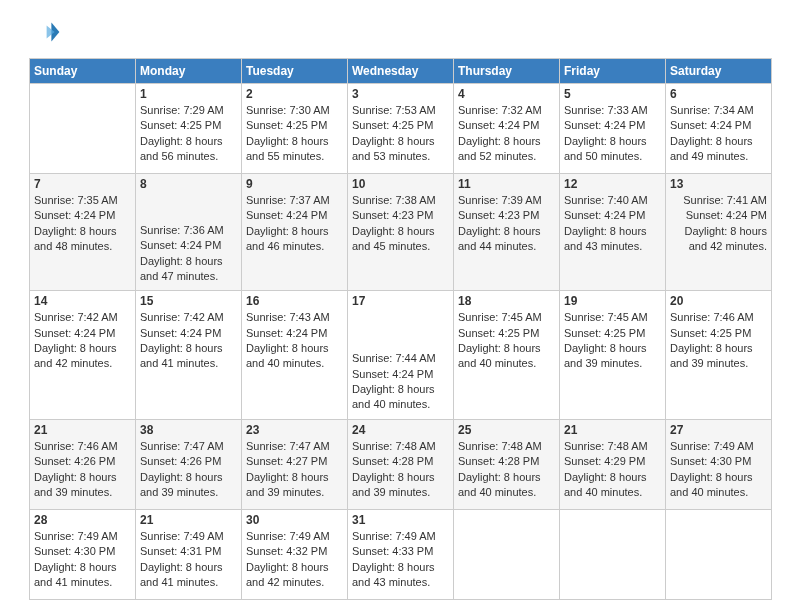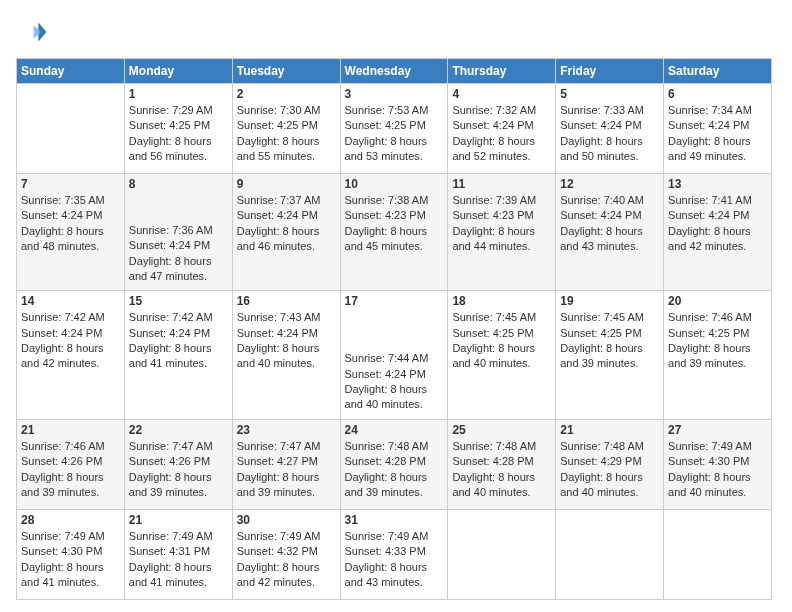--- a/index.html
+++ b/index.html
@@ -6,21 +6,21 @@
     body {
       font-family: Arial, sans-serif;
       background: #fff;
       width: 792px;
       height: 612px;
       overflow: hidden;
     }
     .page {
       width: 792px;
       height: 612px;
-      padding: 16px 20px 12px 16px;
+      padding: 16px 20px 12px 29px;
       display: flex;
       flex-direction: column;
     }
     .header {
       display: flex;
       justify-content: space-between;
       align-items: flex-start;
       margin-bottom: 10px;
     }
     .logo {
@@ -218,21 +218,21 @@
           </td>
           <td>
             <span class="day-num">12</span>
             <div class="day-info" style="white-space: pre-line;">Sunrise: 7:40 AM
 Sunset: 4:24 PM
 Daylight: 8 hours
 and 43 minutes.</div>
           </td>
           <td>
             <span class="day-num">13</span>
-            <div class="day-info" style="white-space: pre-line;">Sunrise: 7:41 AM
+            <div class="day-info" style="white-space: pre-line; text-align: right;">Sunrise: 7:41 AM
 Sunset: 4:24 PM
 Daylight: 8 hours
 and 42 minutes.</div>
           </td>
         </tr>
         <tr>
           <td>
             <span class="day-num">14</span>
             <div class="day-info" style="white-space: pre-line;">Sunrise: 7:42 AM
 Sunset: 4:24 PM
@@ -284,21 +284,21 @@
         </tr>
         <tr>
           <td>
             <span class="day-num">21</span>
             <div class="day-info" style="white-space: pre-line;">Sunrise: 7:46 AM
 Sunset: 4:26 PM
 Daylight: 8 hours
 and 39 minutes.</div>
           </td>
           <td>
-            <span class="day-num">22</span>
+            <span class="day-num">38</span>
             <div class="day-info" style="white-space: pre-line;">Sunrise: 7:47 AM
 Sunset: 4:26 PM
 Daylight: 8 hours
 and 39 minutes.</div>
           </td>
           <td>
             <span class="day-num">23</span>
             <div class="day-info" style="white-space: pre-line;">Sunrise: 7:47 AM
 Sunset: 4:27 PM
 Daylight: 8 hours

